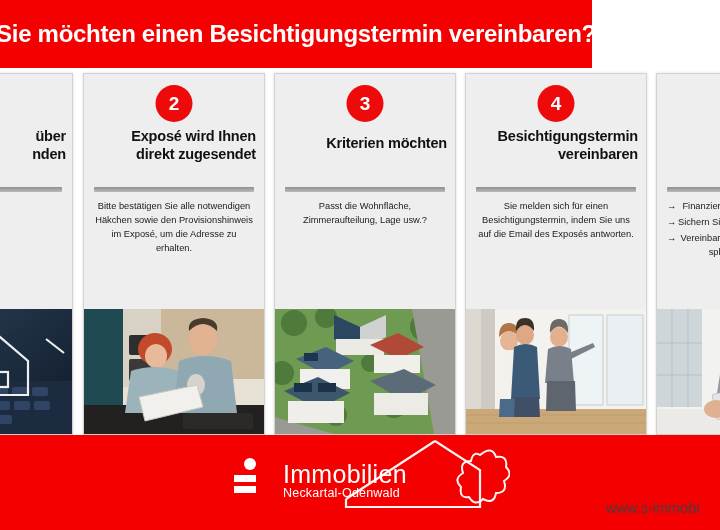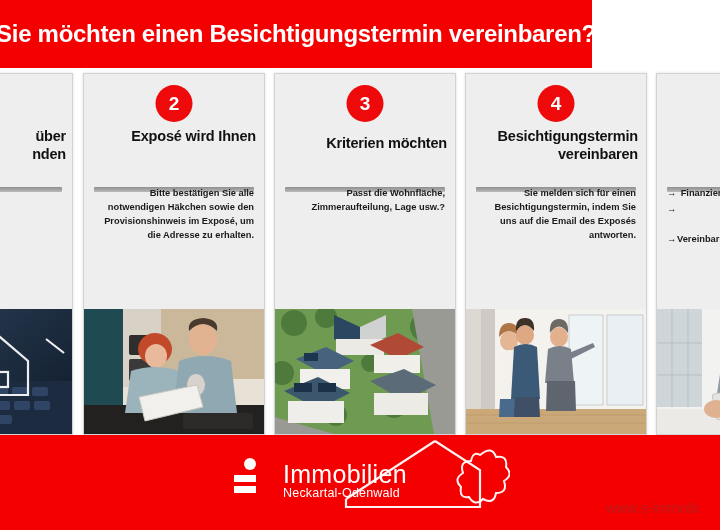--- a/index.html
+++ b/index.html
@@ -67,24 +67,23 @@
     font-size:14.5px;font-weight:bold;color:#111;
     line-height:1.25;
     letter-spacing:-0.2px;
   }
   .divider{
     position:absolute;left:10px;right:10px;top:113px;height:5px;
     background:linear-gradient(to bottom,#8f8f8f,#b9b9b9);
     border-radius:1px;
   }
   .card-text{
-    position:absolute;left:10px;right:10px;top:112px;
+    position:absolute;left:10px;right:10px;top:125px;
     font-size:9.3px;line-height:1.52;color:#1a1a1a;
-    text-align:right;
-    font-weight:bold;
+    text-align:center;
   }
   .card-text ul{margin:0;padding:0;list-style:none;}
   .card-text li{
     position:relative;padding-left:10px;margin-bottom:2px;
   }
   .card-text li .arrow{
     position:absolute;left:0;top:0;
   }
 
   
@@ -113,21 +112,21 @@
   }
   .logo-sub{
     color:#ffffff;font-size:12.5px;line-height:1;
     letter-spacing:0.2px;
   }
   .house-outline{
     position:absolute;left:330px;top:2px;width:180px;height:82px;
   }
   .footer-url{
     position:absolute;left:606px;top:500px;
-    color:#b91c1c;font-size:14.5px;white-space:nowrap;
+    color:#404040;font-size:14.5px;white-space:nowrap;
   }
 </style>
 </head>
 <body>
 
 <div class="stage">
 
   <div class="header-band">
     <div class="header-title">Sie möchten einen Besichtigungstermin vereinbaren?</div>
   </div>
@@ -181,20 +180,21 @@
           </g>
         </svg>
       </div>
     </div>
 
     <div class="card c2">
       <div class="card-body">
         <div class="badge">2</div>
         <div class="card-title">
           <div>Exposé wird Ihnen</div>
+          <div>direkt zugesendet</div>
         </div>
         <div class="divider"></div>
         <div class="card-text">Bitte bestätigen Sie alle notwendigen Häkchen sowie den Provisionshinweis im Exposé, um die Adresse zu erhalten.</div>
       </div>
       <div class="photo">
         <svg viewBox="0 0 182 125" preserveAspectRatio="xMidYMid slice">
           <rect width="182" height="125" fill="#e8e2d6"></rect>
           <rect x="0" y="0" width="40" height="125" fill="#1f4a52"></rect>
           <rect x="40" y="0" width="38" height="78" fill="#d8d2c6"></rect>
           <rect x="46" y="26" width="26" height="20" rx="2" fill="#2e2e2e"></rect>

